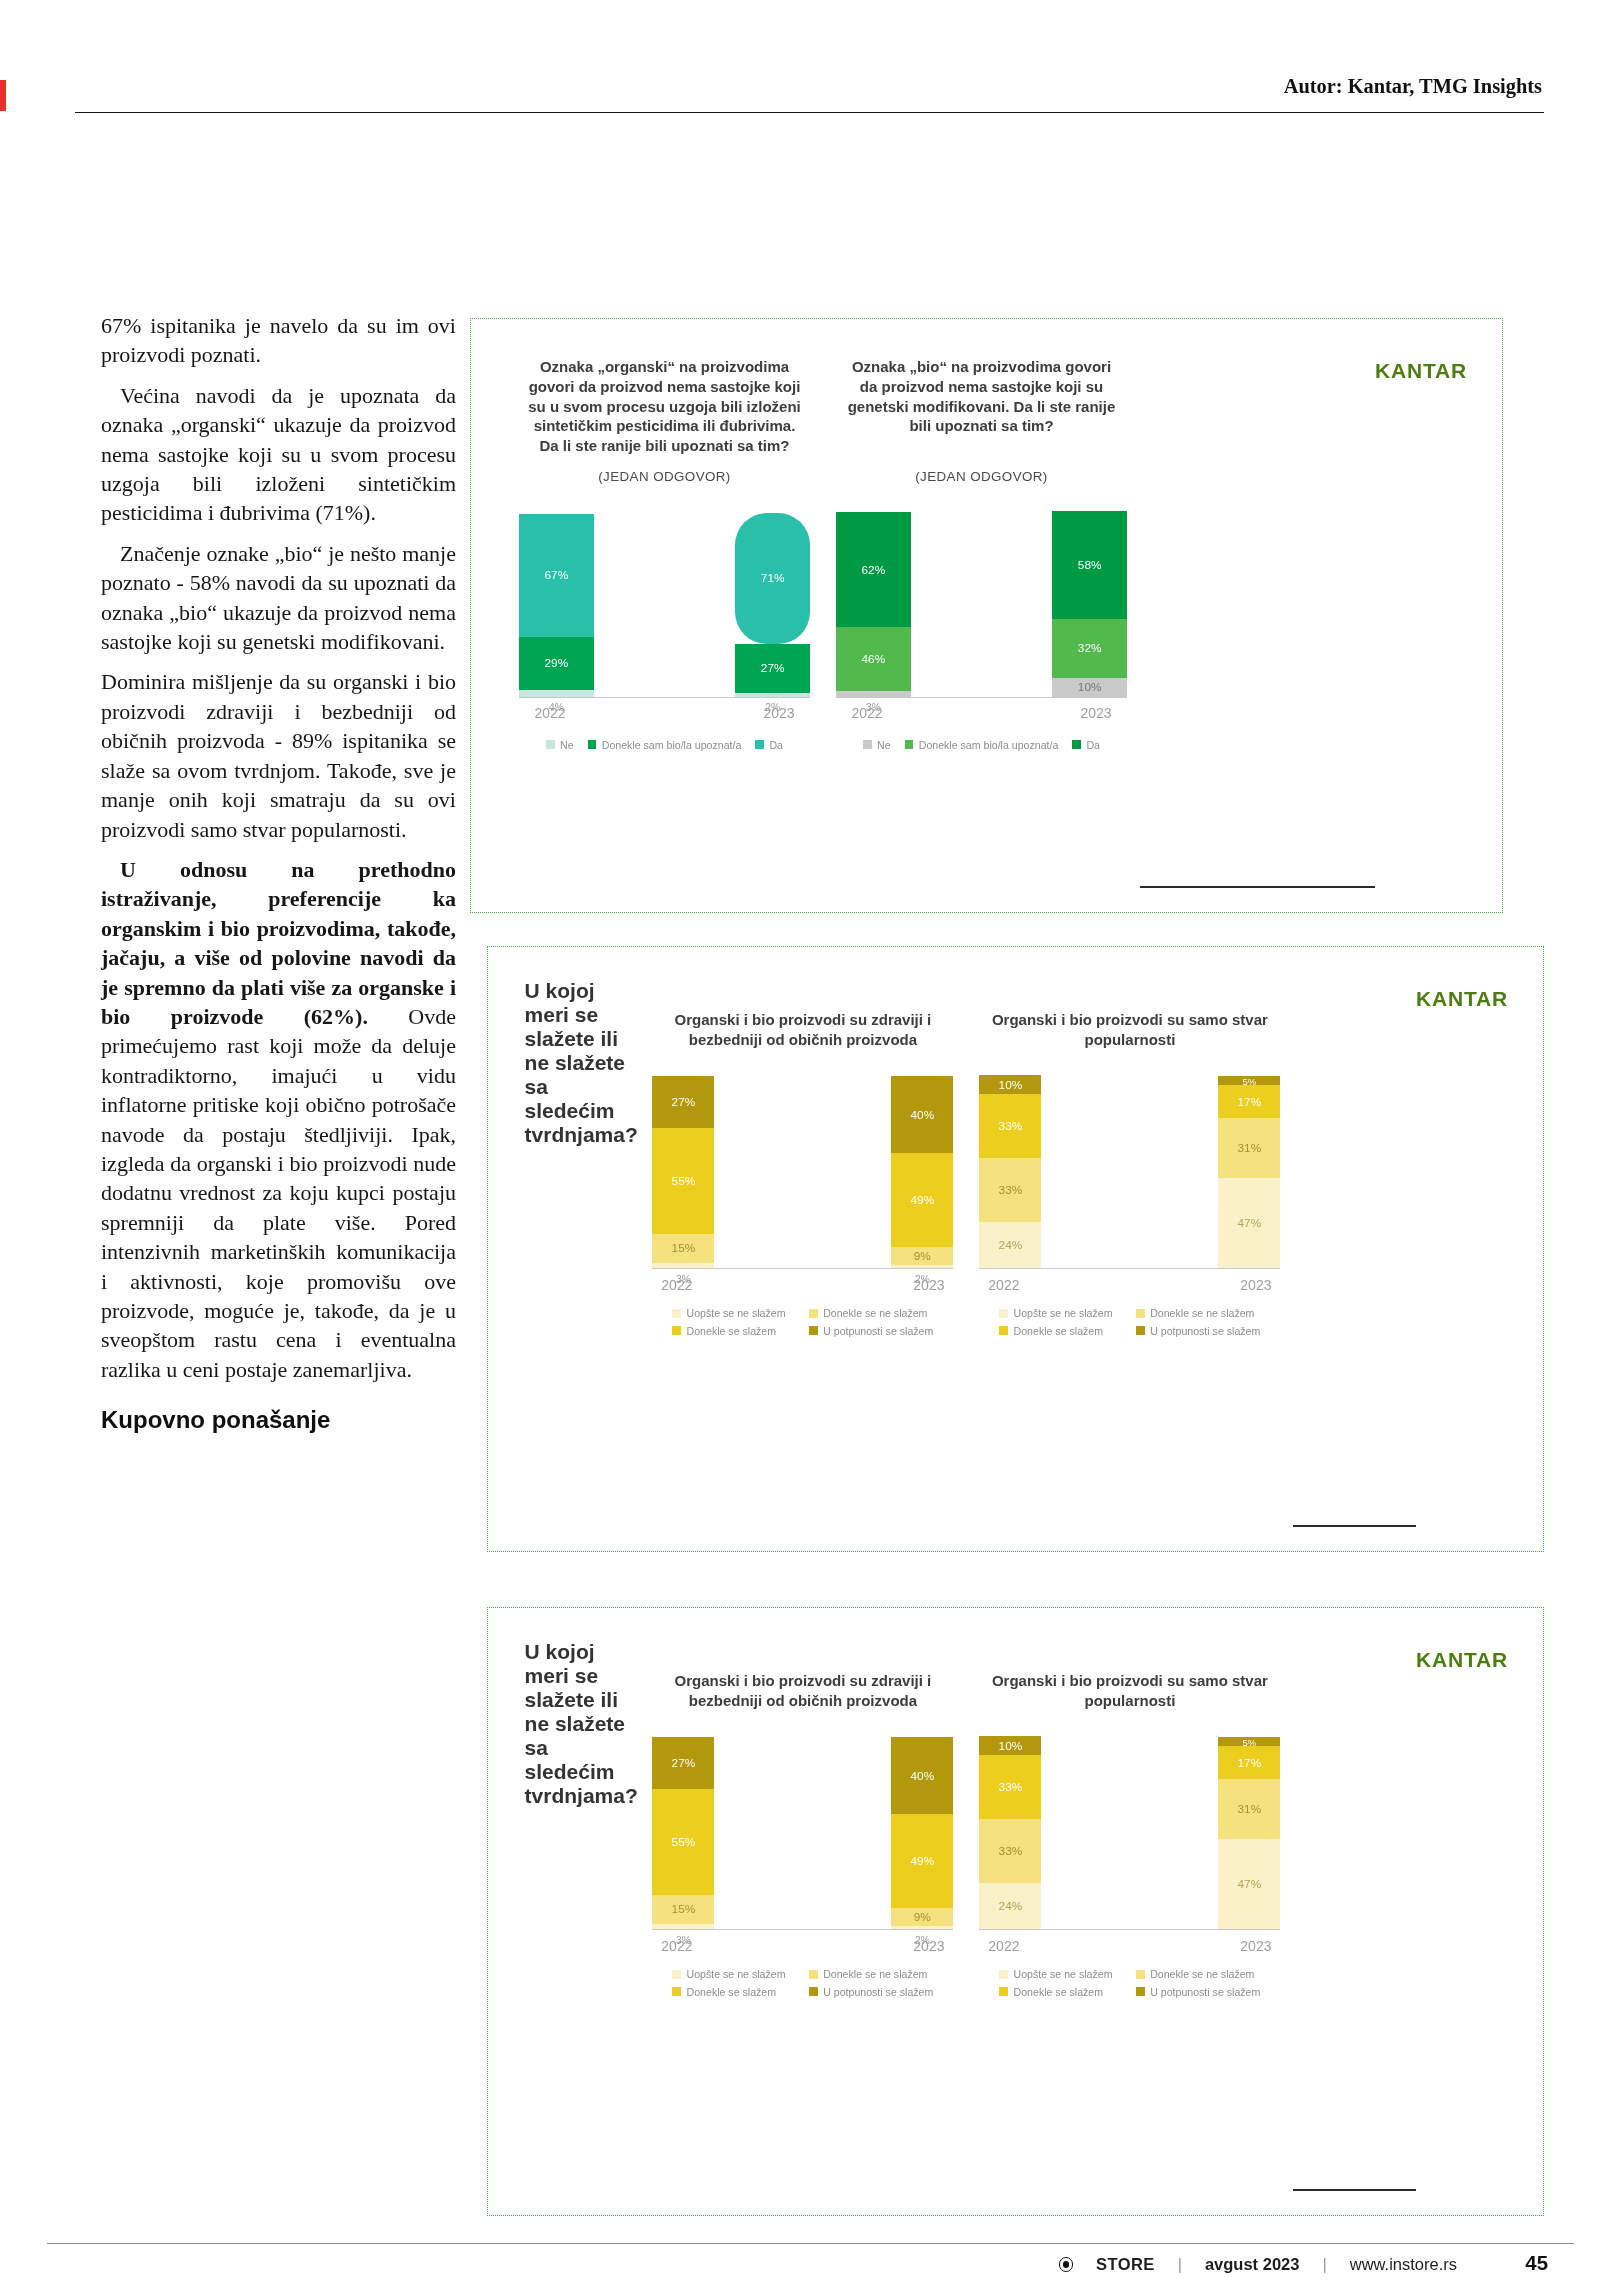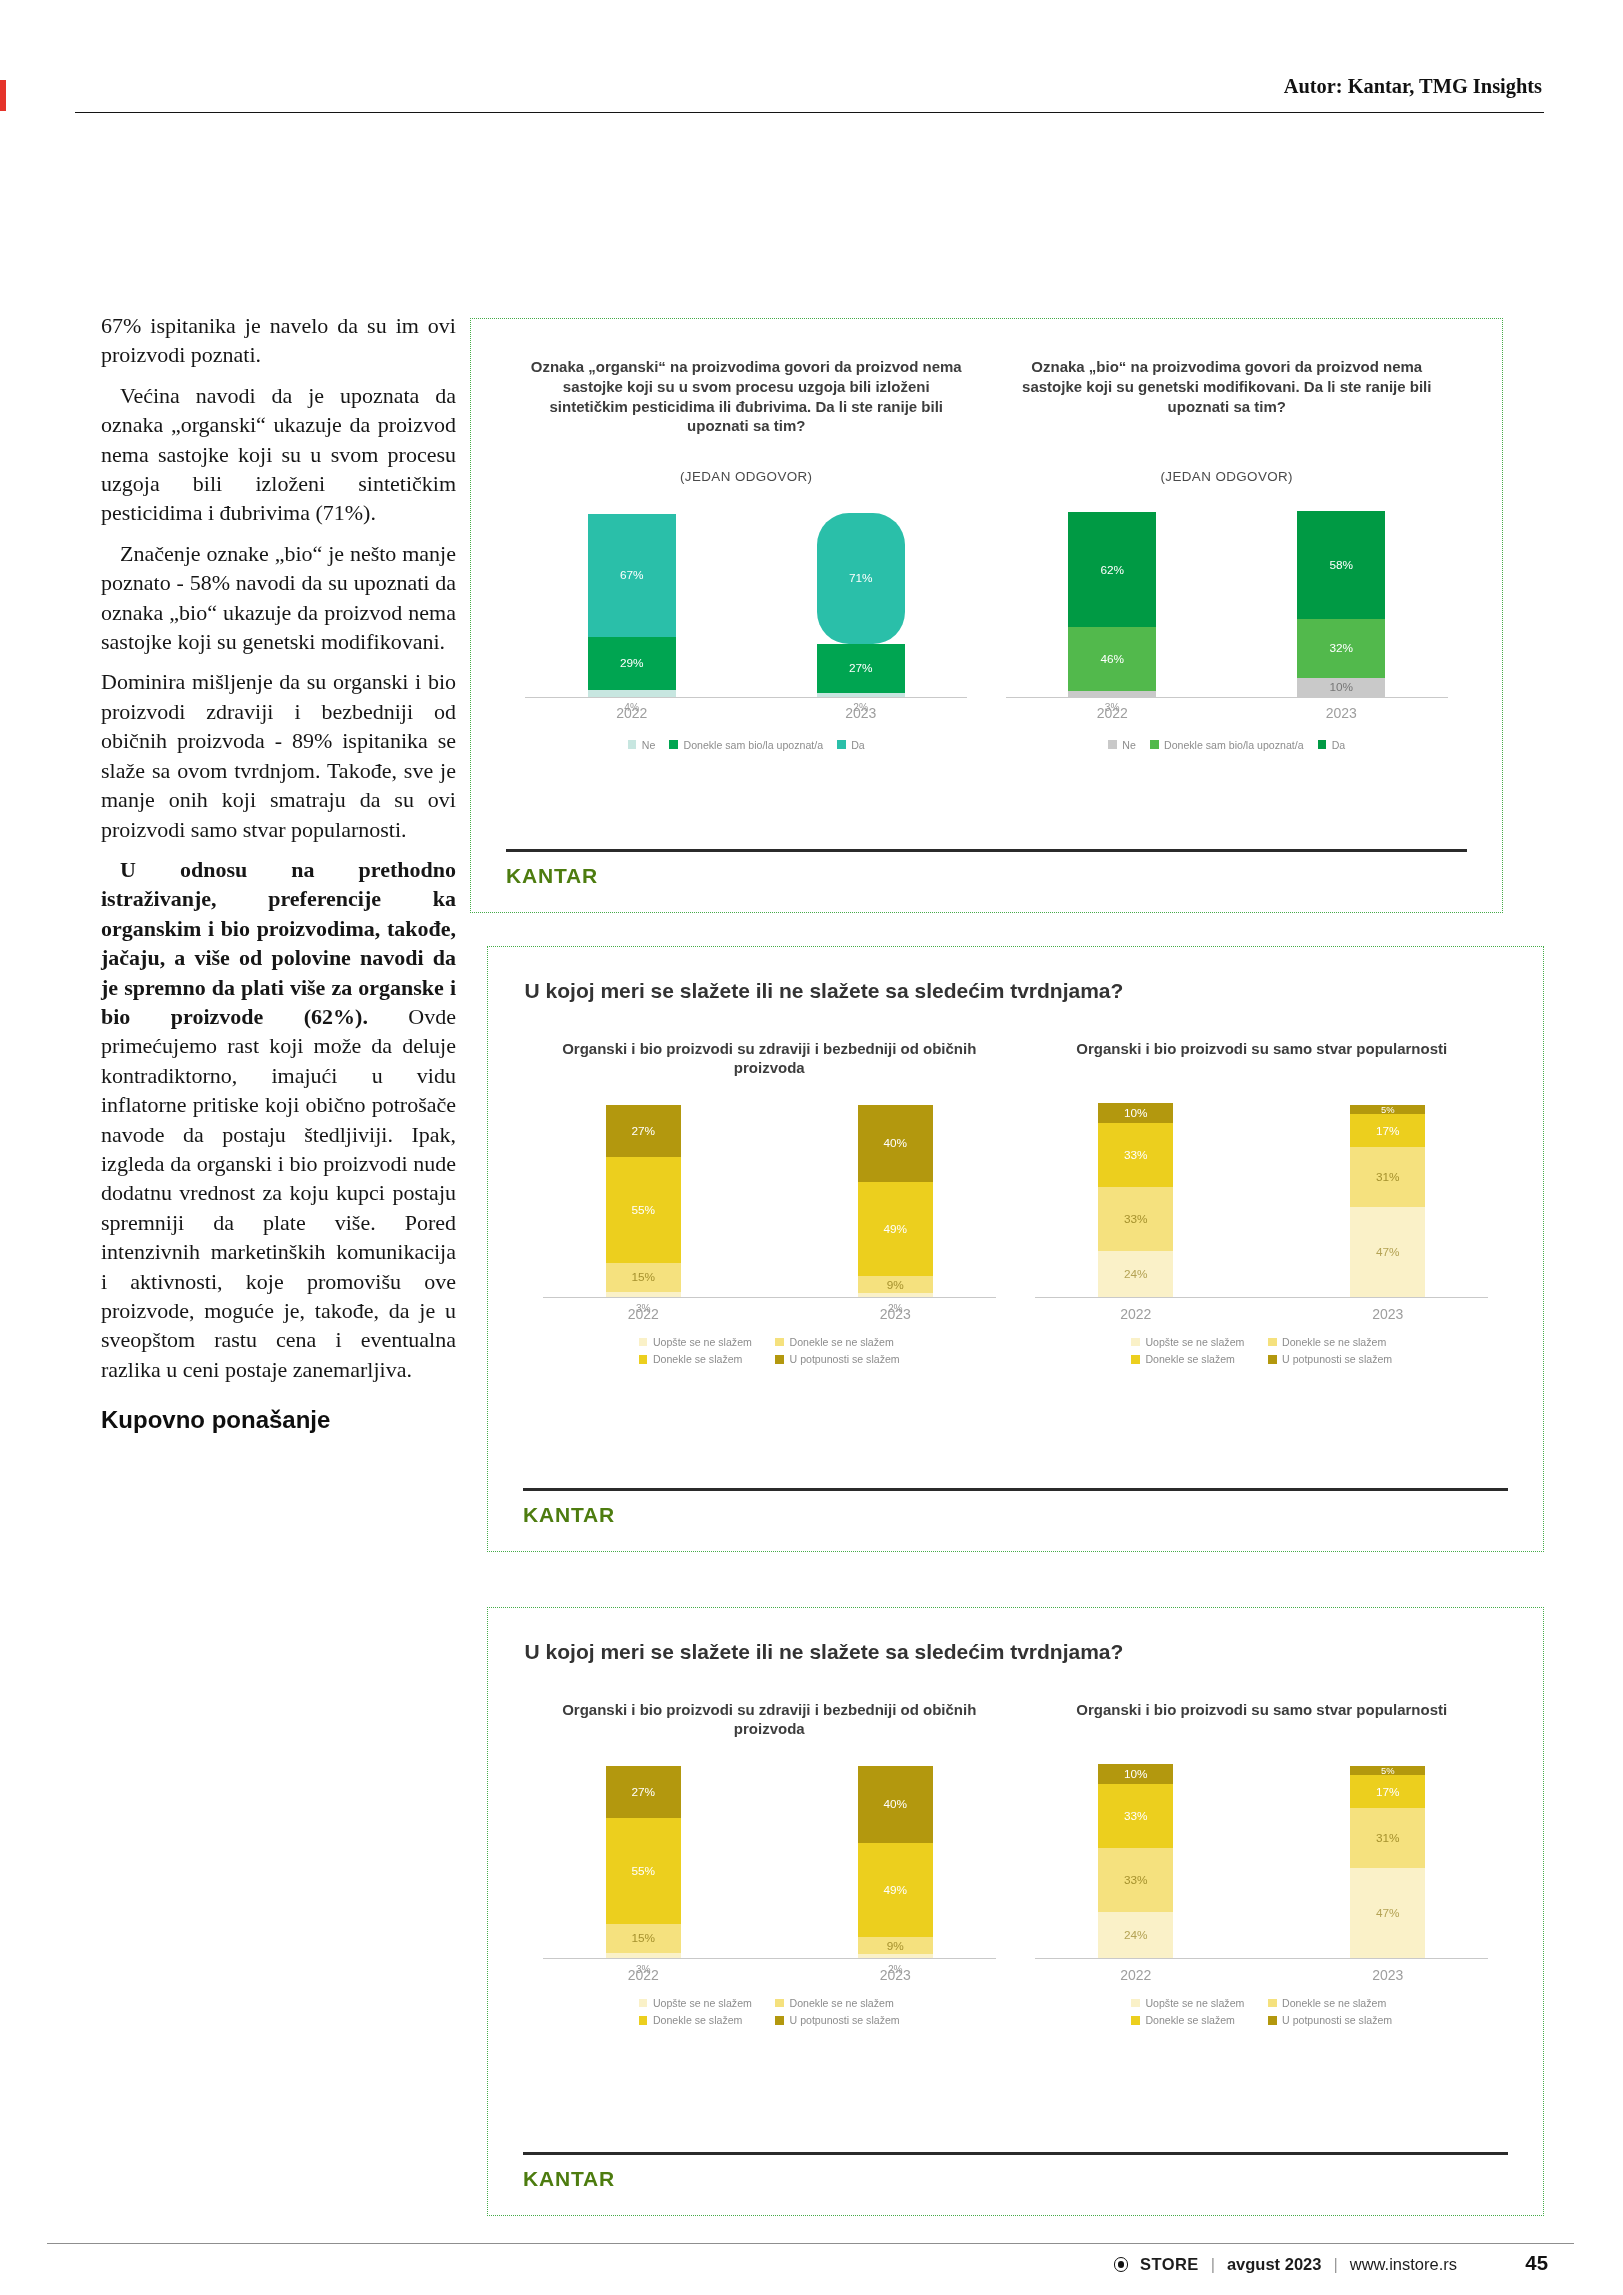--- a/index.html
+++ b/index.html
@@ -16,21 +16,21 @@
   .article{position:absolute;left:101px;top:311px;width:355px;font-size:22px;line-height:29.4px;
            color:#161616;text-align:justify;}
   .article p{margin:0 0 11px;}
   .article p.indent{text-indent:19px;}
   .article strong{font-weight:700;}
   .article h3{font-family:"Liberation Sans",sans-serif;font-weight:700;font-size:24px;
               color:#0f0f0f;margin:20.4px 0 14px;text-align:left;text-indent:0;}
 
   
   .chart-panel{position:absolute;box-sizing:border-box;border:1.6px dotted #45ac49;background:#fff;
-               display:flex;flex-direction:column;padding:27px 35px 23.6px;}
+               display:flex;flex-direction:row;padding:27px 35px 23.6px;}
   .panel-1{top:318px;left:470px;width:1033px;height:595px;}
   .panel-2{top:946px;left:487px;width:1057px;height:606px;}
   .panel-3{top:1607px;left:487px;width:1057px;height:609px;}
 
   .panel-title{font-family:"Liberation Sans",sans-serif;font-weight:700;font-size:21px;
                color:#333;margin:4.7px 1.6px 0;}
   .charts-row{display:flex;}
   .panel-1 .charts-row{margin-top:11px;}
   .panel-2 .charts-row,.panel-3 .charts-row{margin-top:36px;}
   .chart{flex:1;display:flex;flex-direction:column;align-items:center;}
@@ -69,21 +69,21 @@
   .legend-item{display:inline-flex;align-items:center;gap:5.5px;
                font-family:"Liberation Sans",sans-serif;font-size:10.6px;color:#8d8d8d;}
   .swatch{width:8.6px;height:8.6px;display:inline-block;flex:0 0 auto;}
 
   .panel-rule{height:2.4px;background:#2b2b2b;margin-top:auto;width:100%;}
   .kantar{font-family:"Liberation Sans",sans-serif;font-weight:700;font-size:21px;
           letter-spacing:0.8px;color:#4d7c0f;margin-top:12.6px;}
 
   
   .footer-rule{position:absolute;top:2243px;left:47px;right:49px;border-top:0.8px solid #8f8f8f;}
-  .footer{position:absolute;top:2255px;right:166px;display:flex;align-items:center;gap:12px;
+  .footer{position:absolute;top:2255px;right:166px;display:flex;align-items:center;gap:23px;
           font-family:"Liberation Sans",sans-serif;font-size:16.5px;color:#1d1d1d;}
   .store-icon{width:12.6px;height:12.6px;border:1.6px solid #111;border-radius:50%;
               position:relative;display:inline-block;}
   .store-icon::after{content:"";position:absolute;inset:3.1px;background:#111;border-radius:50%;}
   .footer .brand{font-weight:700;letter-spacing:0.4px;}
   .footer .sep{color:#999;font-weight:300;}
   .footer .date{font-weight:700;}
   .footer .site{font-weight:400;}
   .page-num{position:absolute;top:2252px;right:75px;font-family:"Liberation Sans",sans-serif;
             font-weight:700;font-size:20.4px;color:#111;}

